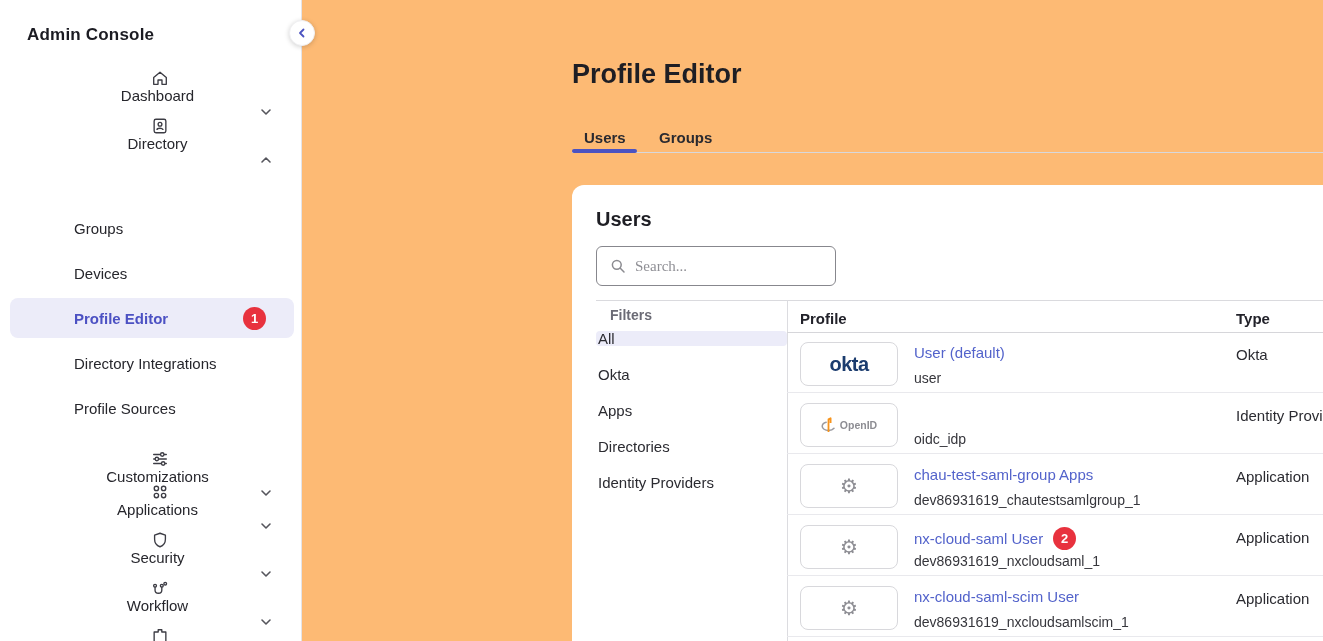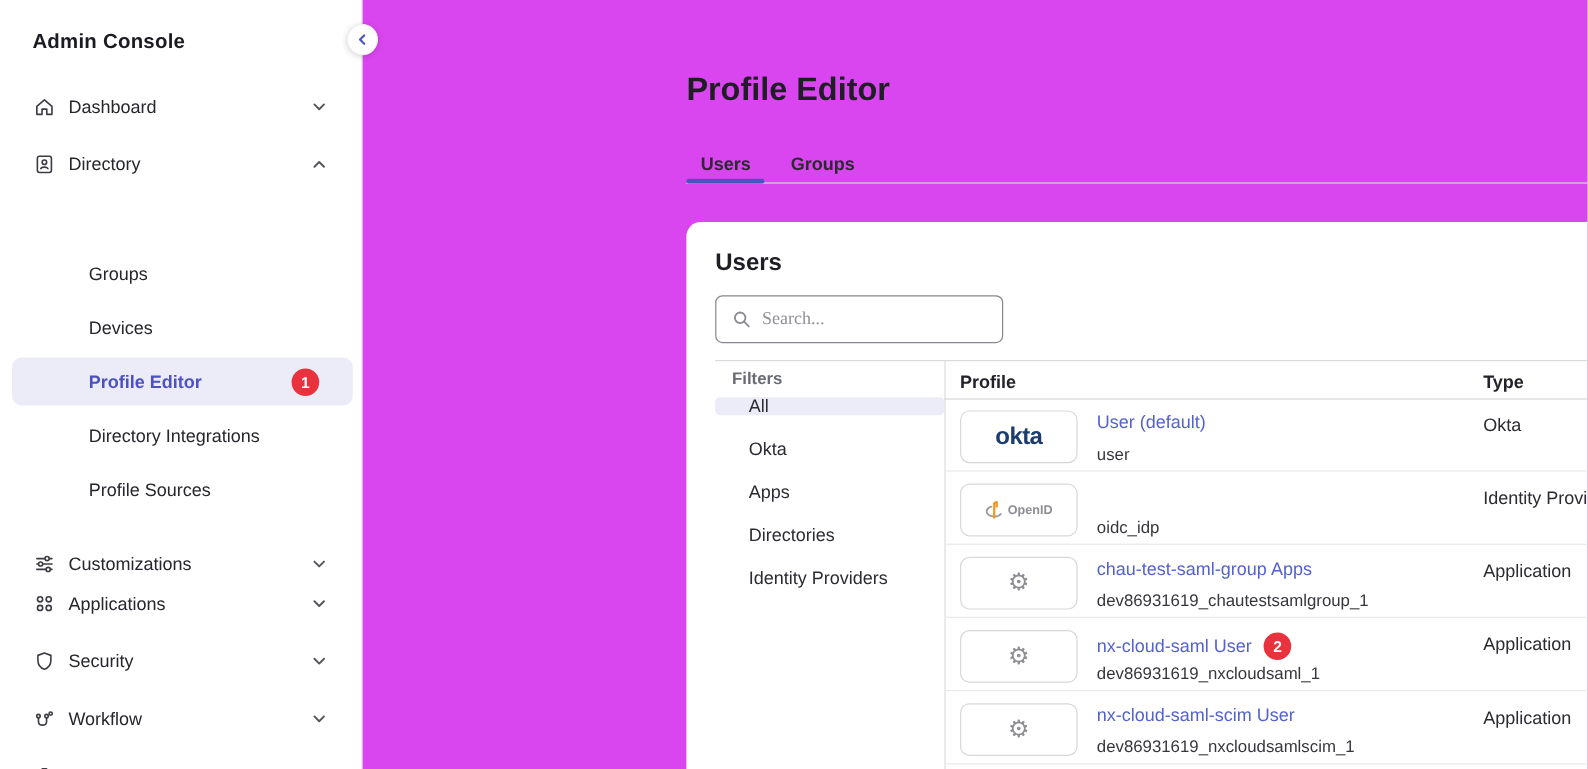--- a/index.html
+++ b/index.html
@@ -1,30 +1,30 @@
 <!DOCTYPE html>
 <html><head>
 <meta charset="utf-8">
 <style>
   * { margin:0; padding:0; box-sizing:border-box; }
   html,body { background:#e9e9eb; }
   #app {
     position:relative; width:1323px; height:641px; overflow:hidden;
-    background:#d946ef; font-family:"Liberation Sans", sans-serif;
+    background:#fdba74; font-family:"Liberation Sans", sans-serif;
     -webkit-font-smoothing:antialiased;
   }
   
   .sidebar {
     position:absolute; left:0; top:0; width:302px; height:641px;
     background:#ffffff; border-right:1px solid #e4e4e8; z-index:2;
   }
   .sidebar-title { position:absolute; left:27px; top:25px; font-size:17px; font-weight:700; color:#1b1b22; letter-spacing:.2px; }
   .nav-item {
     position:absolute; left:12px; width:280px; height:40px;
-    display:flex; align-items:center; border-radius:8px; cursor:pointer;
+    display:flex; align-items:center; border-radius:8px; cursor:pointer;flex-direction:column;
   }
   .nav-item .nav-icon { width:18px; height:18px; margin-left:16px; display:flex; align-items:center; justify-content:center; color:#3c3c44; }
   .nav-item .nav-label { margin-left:11px; font-size:15px; color:#26262c; }
   .nav-item .chev { margin-left:auto; margin-right:18px; width:16px; height:16px; color:#55555c; }
   .sub-item {
     position:absolute; left:10px; width:284px; height:40px;
     display:flex; align-items:center; border-radius:8px; cursor:pointer;
   }
   .sub-item .nav-label { margin-left:64px; font-size:15px; color:#26262c; }
   .sub-item.active { background:#ececf9; }
@@ -61,21 +61,21 @@
   .search-box .search-icon { width:16px; height:16px; color:#8b8b90; flex:0 0 auto; }
   .search-box input {
     border:none; outline:none; background:transparent; margin-left:9px;
     font-size:15px; color:#2b2b31; width:180px; font-family:Liberation Serif, serif;
   }
   .search-box input::placeholder { color:#8f8f95; }
   .panel-topline { position:absolute; left:24px; top:115px; width:736px; height:1px; background:#dadade; }
   .filters-heading { position:absolute; left:38px; top:122px; font-size:14px; font-weight:600; color:#6b6b75; }
   .filter-item {
     position:absolute; left:24px; width:191px; height:15px; display:flex; align-items:center;
-    padding-left:28px; font-size:15px; color:#2b2b31; cursor:pointer; border-radius:4px;
+    padding-left:2px; font-size:15px; color:#2b2b31; cursor:pointer; border-radius:4px;
   }
   .filter-item.selected { background:#ececf9; }
   .v-divider { position:absolute; left:215px; top:115px; width:1px; height:355px; background:#dcdce0; }
   .col-header { position:absolute; top:125px; font-size:15px; font-weight:600; color:#22222a; }
   .col-profile { left:228px; }
   .col-type { left:664px; }
   .header-line { position:absolute; left:215px; top:147px; width:545px; height:1px; background:#d6d6da; }
   .t-row { position:absolute; left:215px; width:545px; height:61px; }
   .t-row .row-sep { position:absolute; left:0; bottom:0; width:545px; height:1px; background:#e9e9ed; }
   .logo-box {

